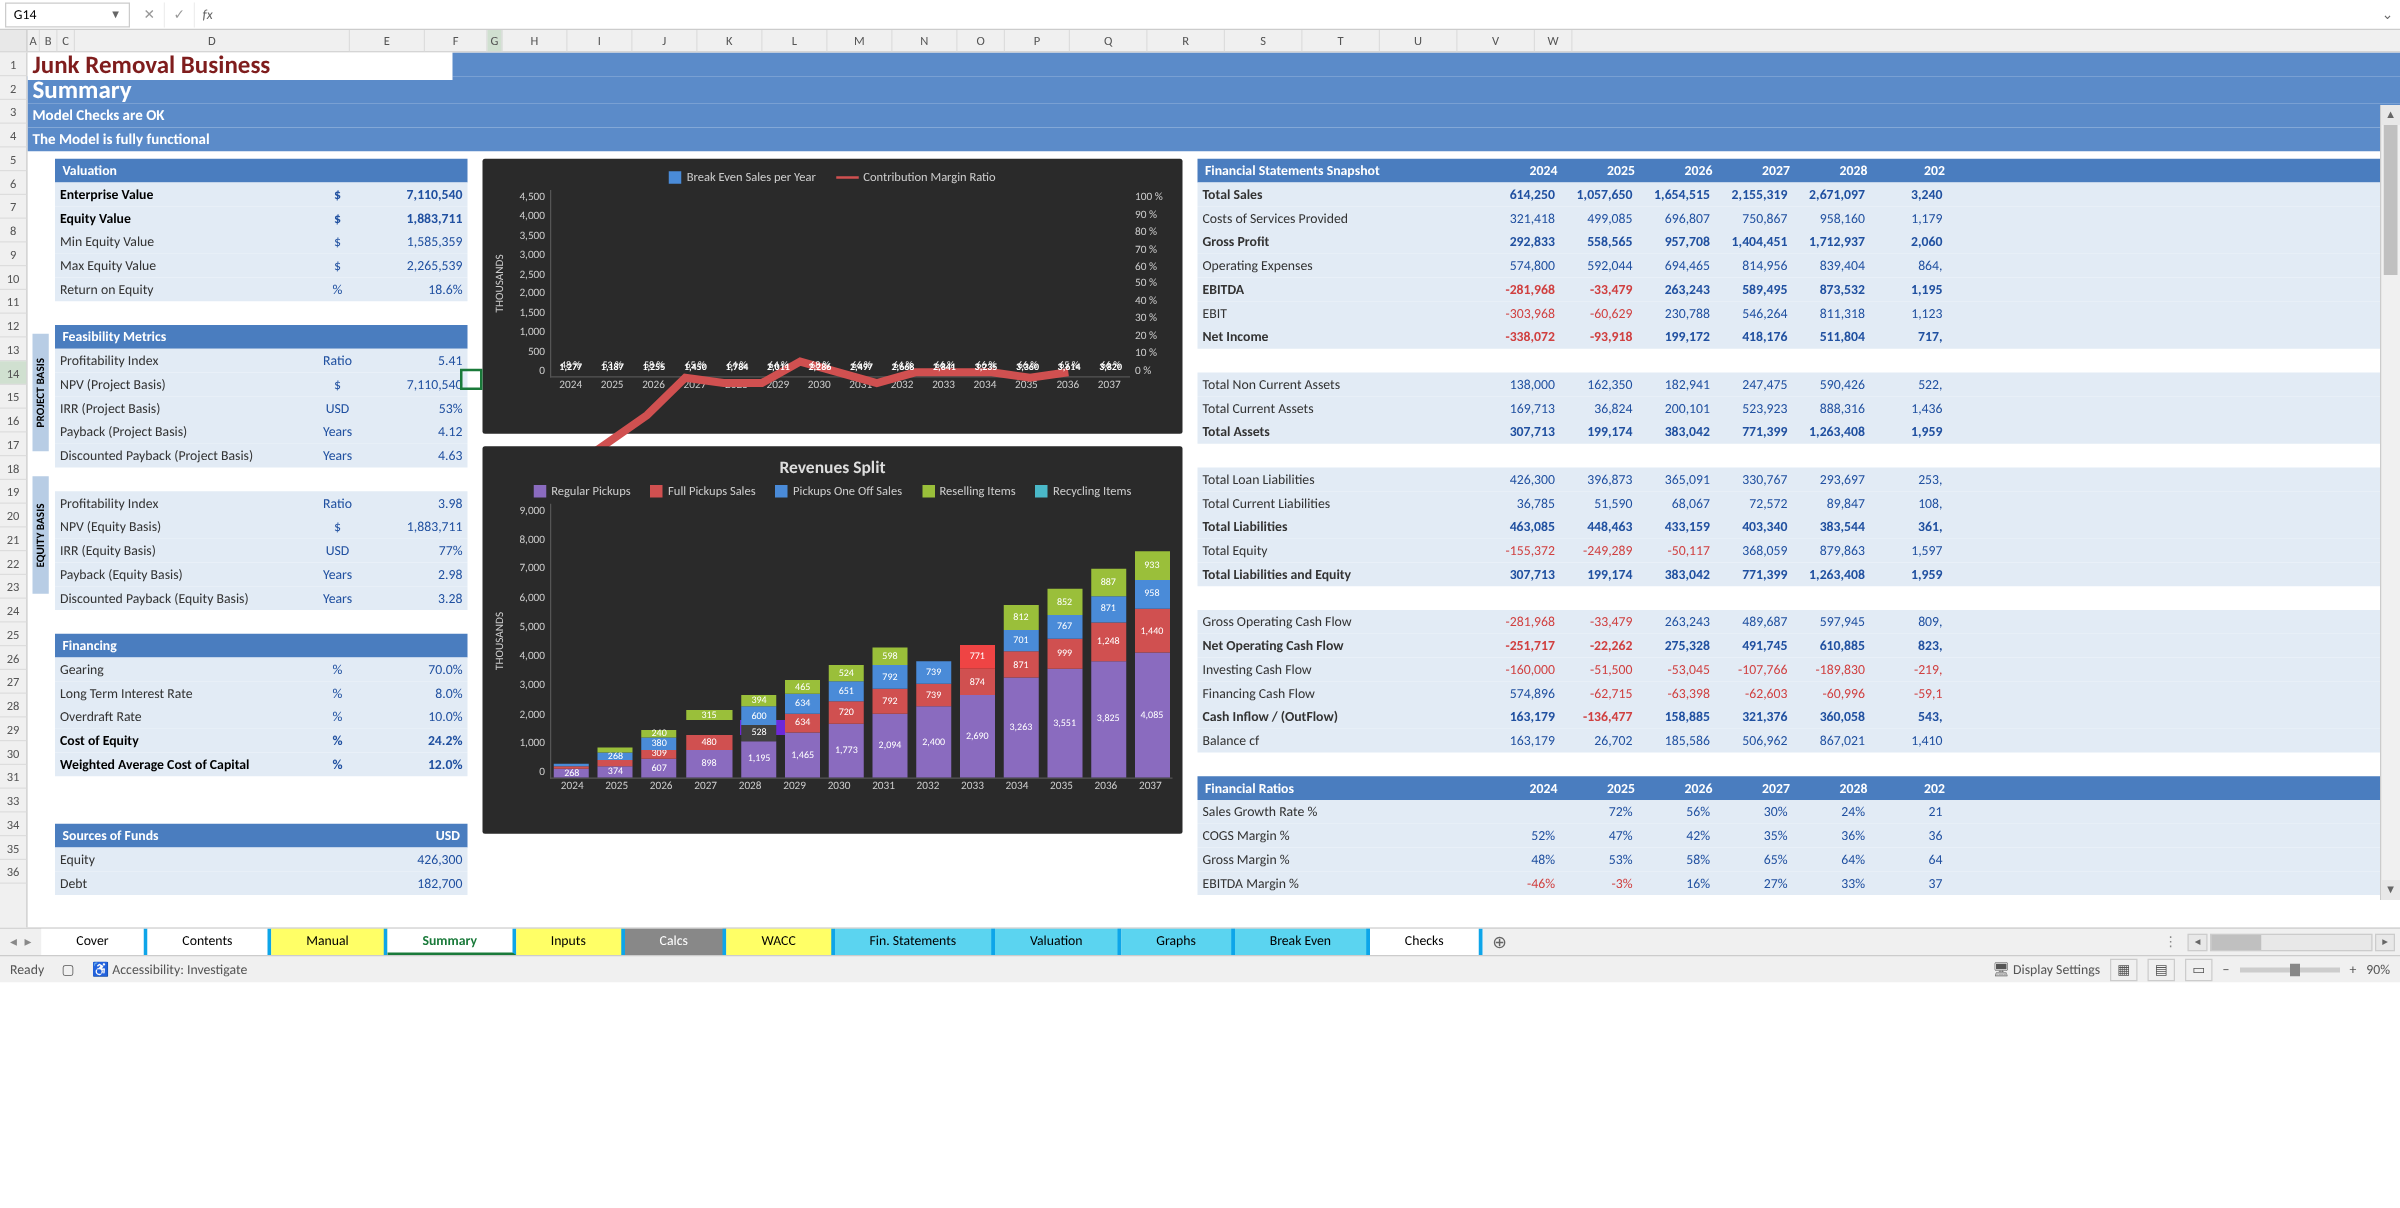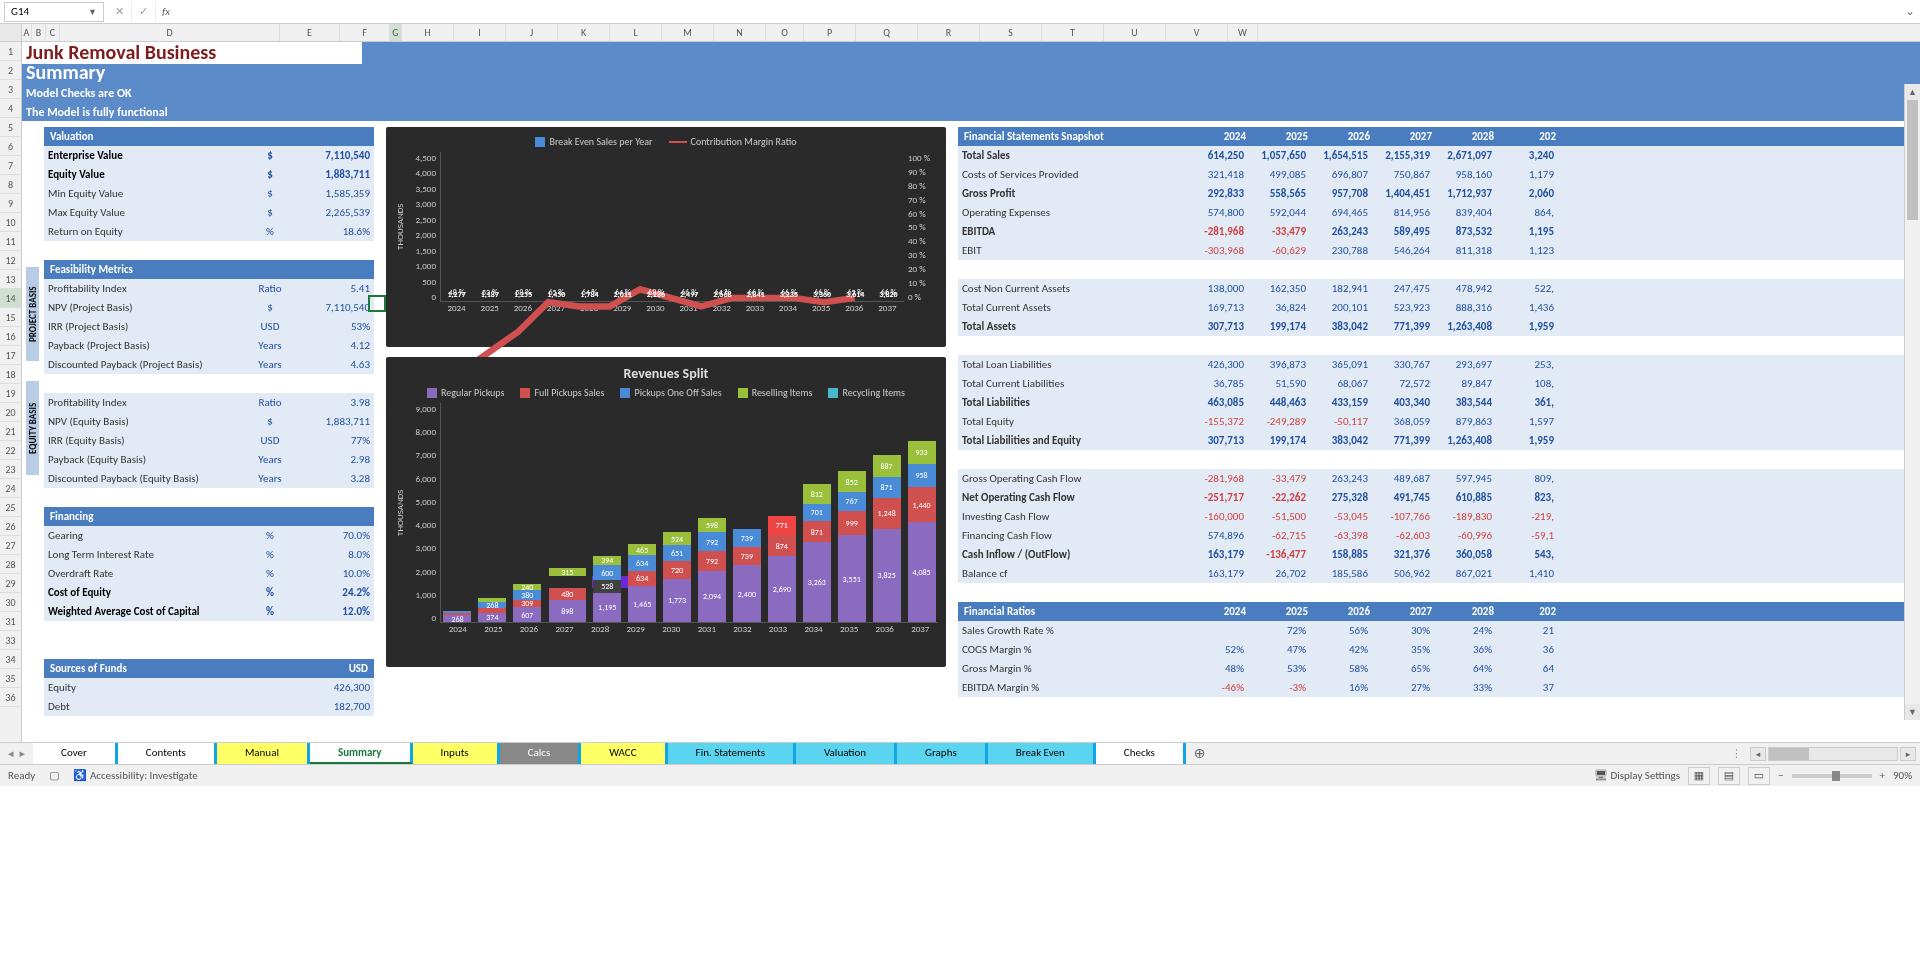--- a/index.html
+++ b/index.html
@@ -828,28 +828,37 @@
             </div>
             <div class="fin-row">
               <span class="lbl ">EBIT</span>
               <span class="v  neg">-303,968</span>
               <span class="v  neg">-60,629</span>
               <span class="v  ">230,788</span>
               <span class="v  ">546,264</span>
               <span class="v  ">811,318</span>
               <span class="v  ">1,123</span>
             </div>
+            <div class="fin-row">
+              <span class="lbl bold">Net Income</span>
+              <span class="v bold neg">-338,072</span>
+              <span class="v bold neg">-93,918</span>
+              <span class="v bold ">199,172</span>
+              <span class="v bold ">418,176</span>
+              <span class="v bold ">511,804</span>
+              <span class="v bold ">717,</span>
+            </div>
             <div class="gap"></div>
             <div class="fin-row">
-              <span class="lbl ">Cost Non Current Assets</span>
+              <span class="lbl ">Total Non Current Assets</span>
               <span class="v  ">138,000</span>
               <span class="v  ">162,350</span>
               <span class="v  ">182,941</span>
               <span class="v  ">247,475</span>
-              <span class="v  ">478,942</span>
+              <span class="v  ">590,426</span>
               <span class="v  ">522,</span>
             </div>
             <div class="fin-row">
               <span class="lbl ">Total Current Assets</span>
               <span class="v  ">169,713</span>
               <span class="v  ">36,824</span>
               <span class="v  ">200,101</span>
               <span class="v  ">523,923</span>
               <span class="v  ">888,316</span>
               <span class="v  ">1,436</span>

